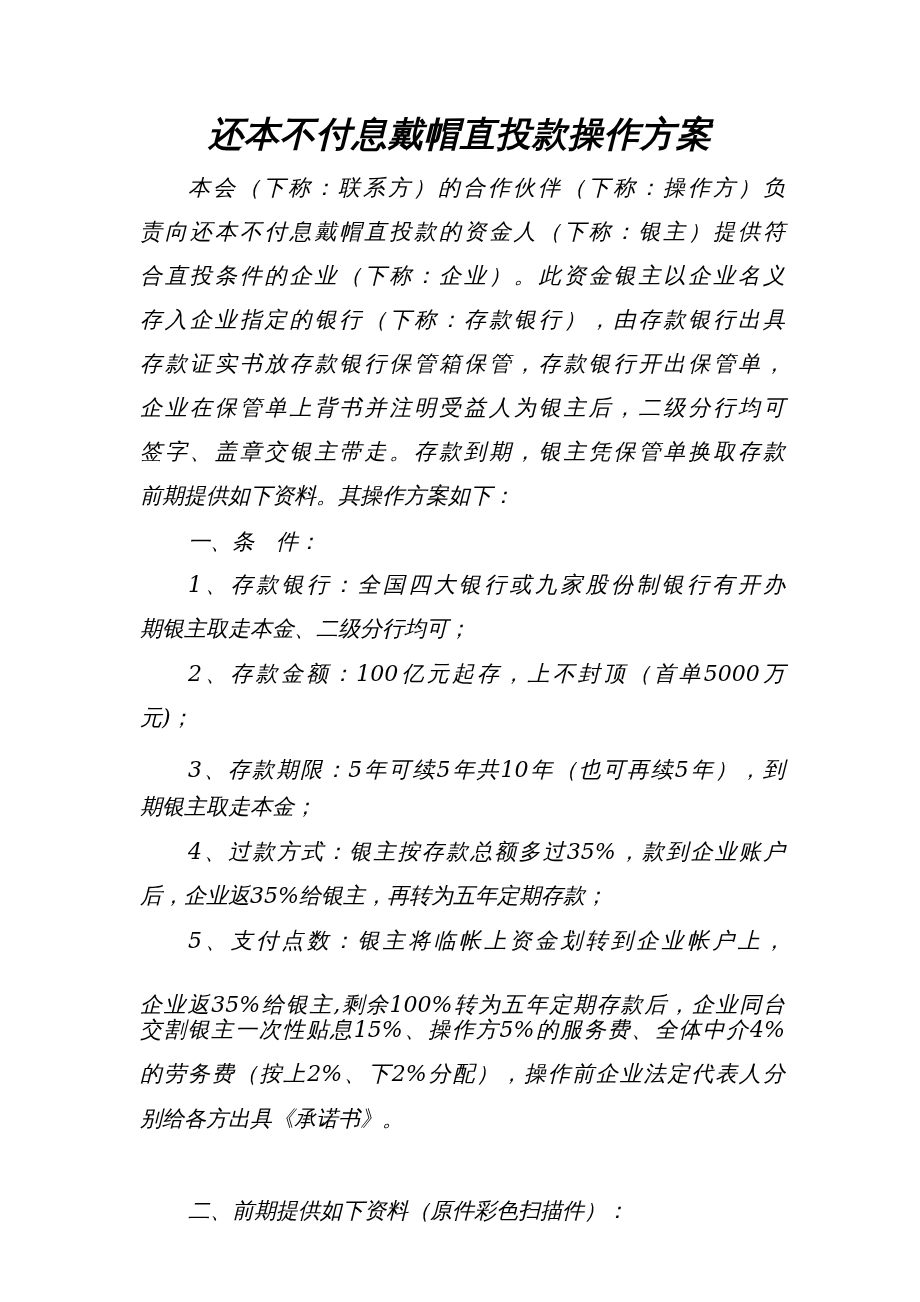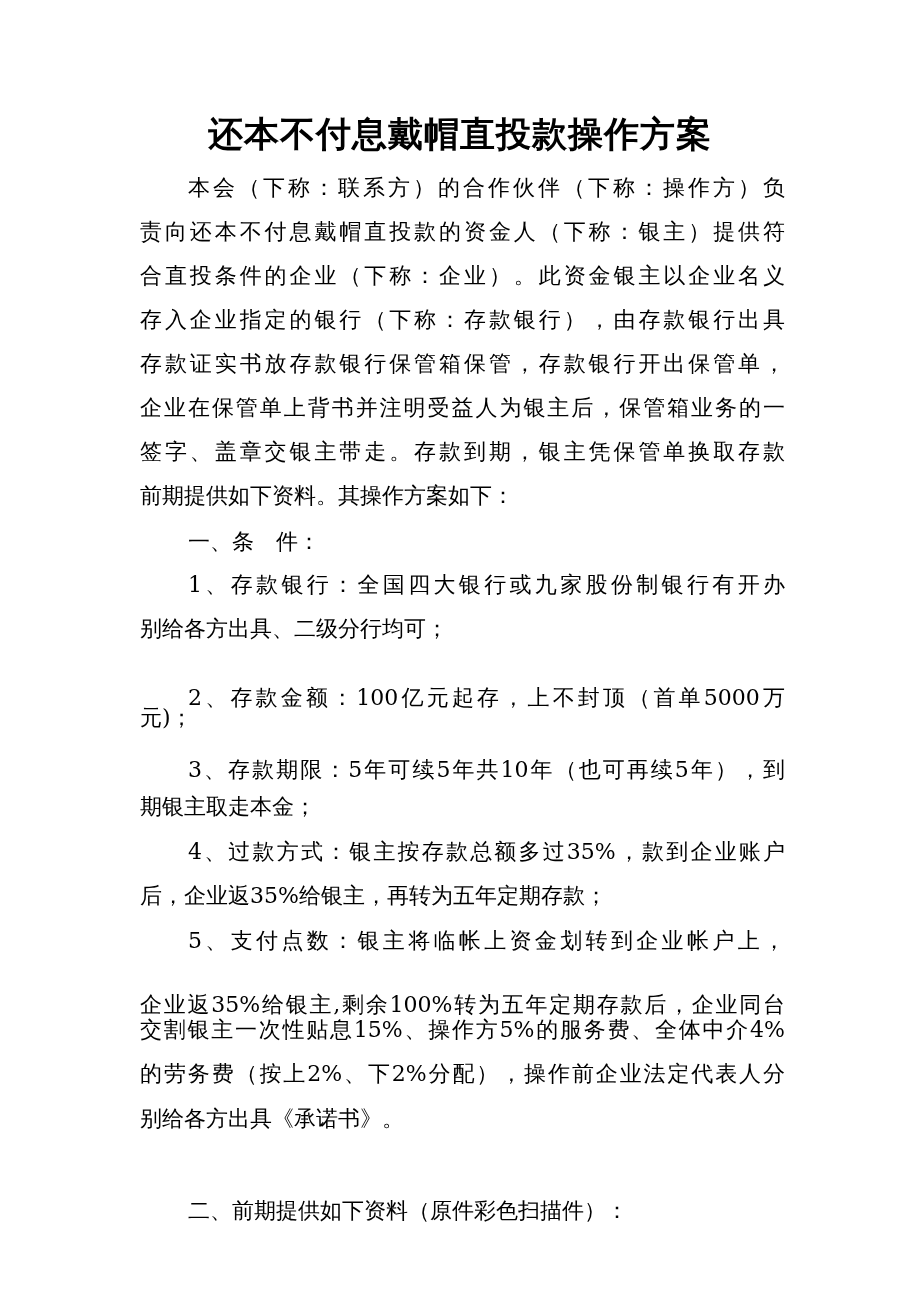--- a/index.html
+++ b/index.html
@@ -15,20 +15,21 @@
       color: #000000;
       font-family: "DejaVu Serif", "Liberation Serif", serif;
     }
     .page {
       position: absolute;
       left: 0;
       top: 0;
       width: 916px;
       height: 1302px;
       background: #ffffff;
+      font-style: italic;
     }
     .title {
       position: absolute;
       left: 0;
       top: 112px;
       width: 920px;
       text-align: center;
       font-family: "DejaVu Sans", "Liberation Sans", sans-serif;
       font-weight: bold;
       font-size: 35px;
@@ -58,27 +59,27 @@
 <body>
 
 <div class="page">
   <div class="title">还本不付息戴帽直投款操作方案</div>
   <div id="body-lines">
       <div class="line indent" style="top: 166px;">本会（下称：联系方）的合作伙伴（下称：操作方）负</div>
       <div class="line" style="top: 210px;">责向还本不付息戴帽直投款的资金人（下称：银主）提供符</div>
       <div class="line" style="top: 254px;">合直投条件的企业（下称：企业）。此资金银主以企业名义</div>
       <div class="line" style="top: 298px;">存入企业指定的银行（下称：存款银行），由存款银行出具</div>
       <div class="line" style="top: 342px;">存款证实书放存款银行保管箱保管，存款银行开出保管单，</div>
-      <div class="line" style="top: 386px;">企业在保管单上背书并注明受益人为银主后，保管箱业务的一</div>
+      <div class="line" style="top: 386px;">企业在保管单上背书并注明受益人为银主后，二级分行均可</div>
       <div class="line" style="top: 430px;">签字、盖章交银主带走。存款到期，银主凭保管单换取存款</div>
       <div class="line last" style="top: 474px;">前期提供如下资料。其操作方案如下：</div>
       <div class="line indent last" style="top: 520px;">一、条　件：</div>
       <div class="line indent" style="top: 563px;">1、存款银行：全国四大银行或九家股份制银行有开办</div>
-      <div class="line last" style="top: 607px;">别给各方出具、二级分行均可；</div>
-      <div class="line indent" style="top: 676px;">2、存款金额：100亿元起存，上不封顶（首单5000万</div>
+      <div class="line last" style="top: 607px;">期银主取走本金、二级分行均可；</div>
+      <div class="line indent" style="top: 652px;">2、存款金额：100亿元起存，上不封顶（首单5000万</div>
       <div class="line last" style="top: 696px;">元)；</div>
       <div class="line indent" style="top: 748px;">3、存款期限：5年可续5年共10年（也可再续5年），到</div>
       <div class="line last" style="top: 785px;">期银主取走本金；</div>
       <div class="line indent" style="top: 830px;">4、过款方式：银主按存款总额多过35%，款到企业账户</div>
       <div class="line last" style="top: 874px;">后，企业返35%给银主，再转为五年定期存款；</div>
       <div class="line indent" style="top: 919px;">5、支付点数：银主将临帐上资金划转到企业帐户上，</div>
       <div class="line" style="top: 963px; margin-top: 20px;">企业返35%给银主,剩余100%转为五年定期存款后，企业同台</div>
       <div class="line" style="top: 1008px;">交割银主一次性贴息15%、操作方5%的服务费、全体中介4%</div>
       <div class="line" style="top: 1052px;">的劳务费（按上2%、下2%分配），操作前企业法定代表人分</div>
       <div class="line last" style="top: 1097px;">别给各方出具《承诺书》。</div>

